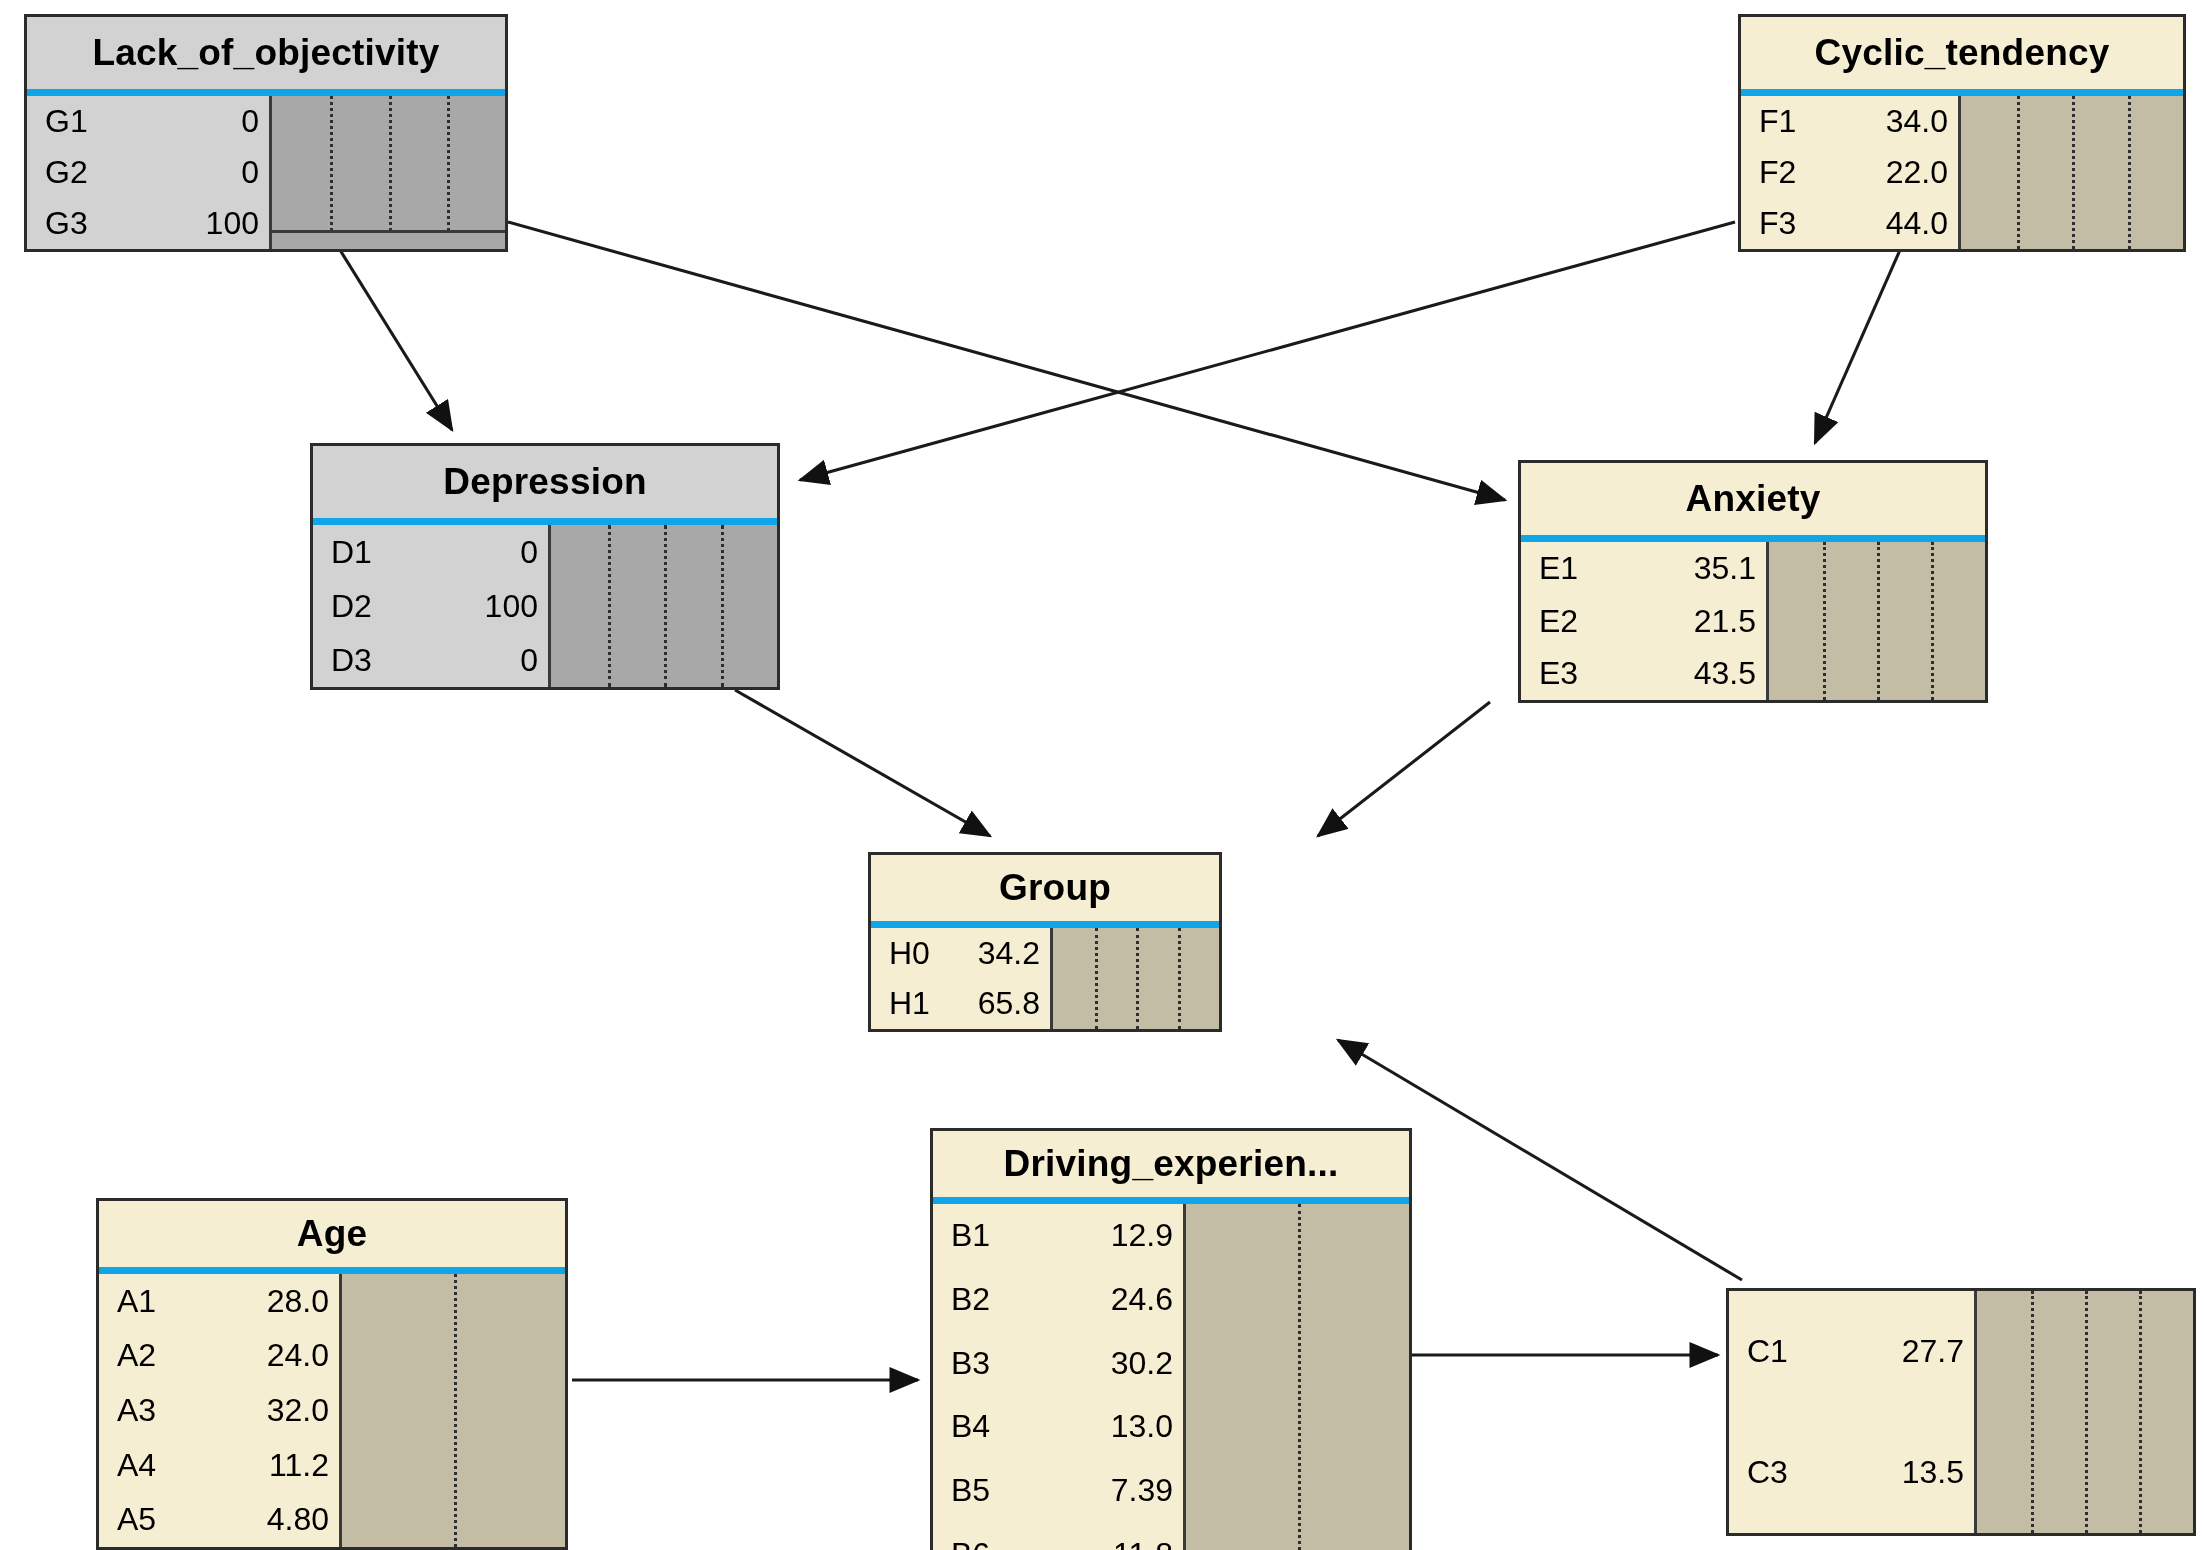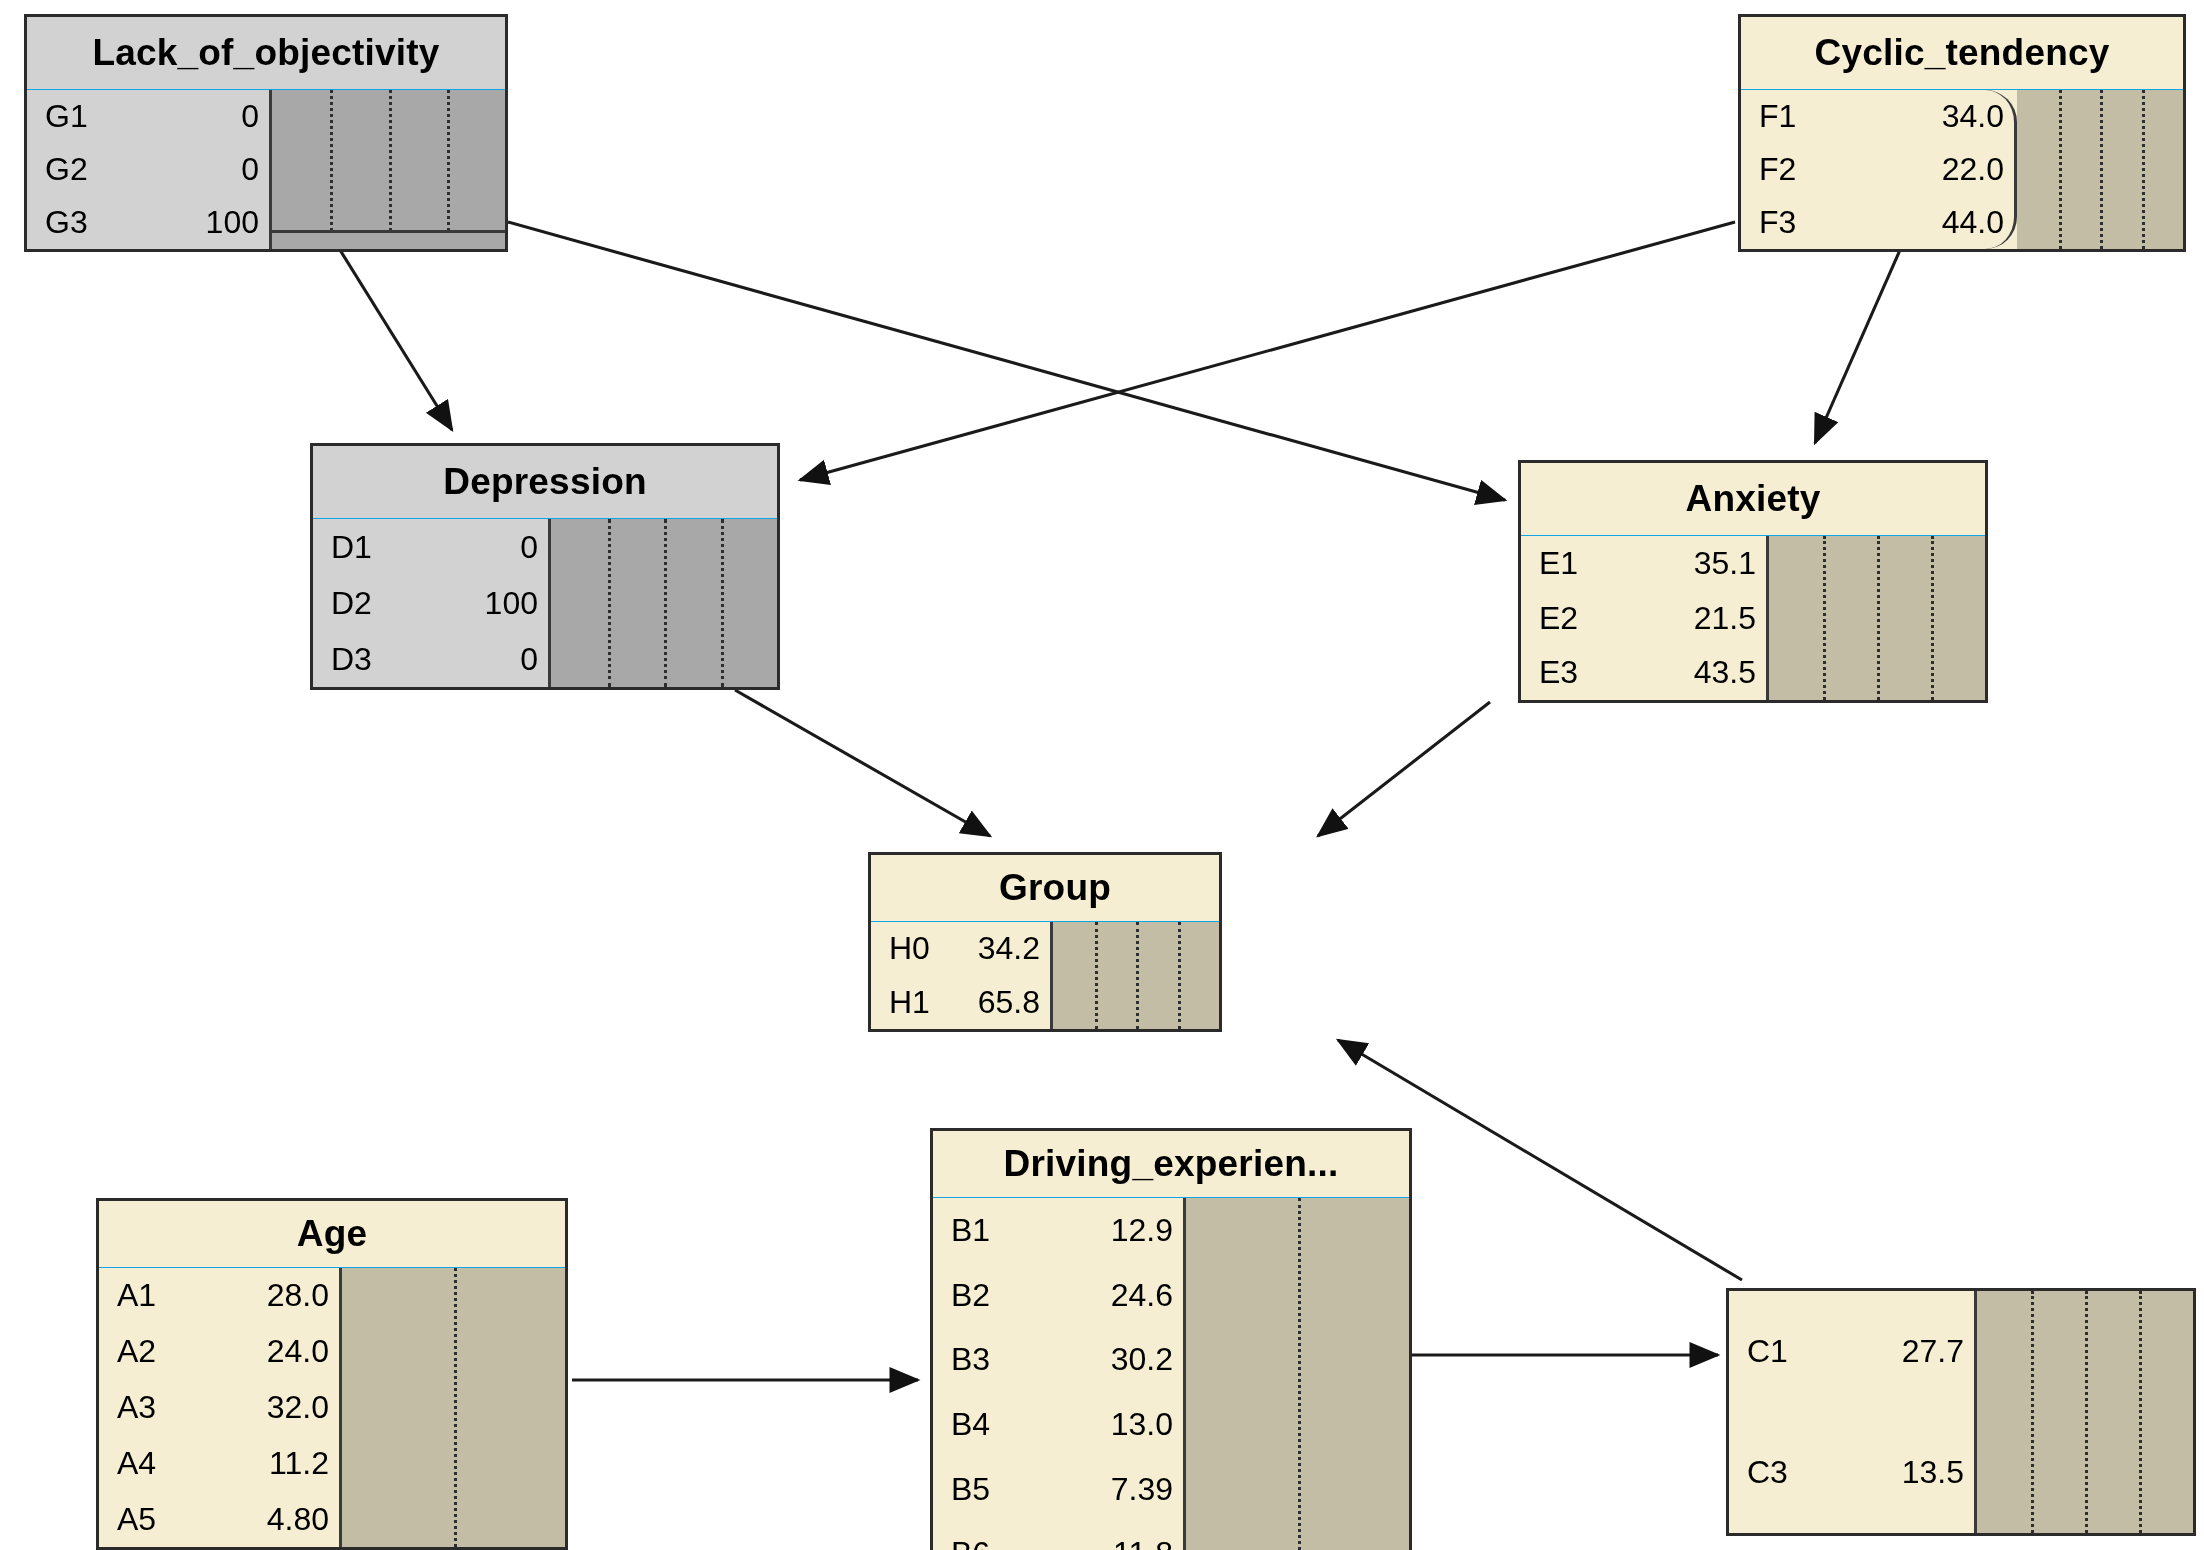--- a/index.html
+++ b/index.html
@@ -38,21 +38,21 @@
     flex: 0 0 auto;
     text-align: center;
     font-weight: bold;
     color: #000000;
     letter-spacing: 0.2px;
     white-space: nowrap;
     overflow: hidden;
     display: flex;
     align-items: center;
     justify-content: center;
-    border-bottom: 1px solid #0ea5e9;
+    border-bottom: 7px solid #0ea5e9;
     background: #f6eed2;
   }
   .node.gray .node-title { background: #d2d2d2; }
 
   .node-body {
     flex: 1 1 auto;
     display: flex;
     min-height: 0;
   }
   .labels {
@@ -169,21 +169,21 @@
             <div class="bar" style="width:100%;"></div>
           </div>
         <div class="ledger"></div>
       </div>
     </div>
   </div>
 
   <div class="node" id="node-cyclic_tendency" style="left:1738px; top:14px; width:448px; height:238px; font-size:32px;">
     <div class="node-title" style="height:72px; font-size:37px;text-align:right;">Cyclic_tendency</div>
     <div class="node-body">
-      <div class="labels" style="width:276px;border-radius:32px;">
+      <div class="labels" style="width:220px;">
         <div class="lrow">
           <span class="lname">F1</span>
           <span class="lval">34.0</span>
         </div>
         <div class="lrow">
           <span class="lname">F2</span>
           <span class="lval">22.0</span>
         </div>
         <div class="lrow">
           <span class="lname">F3</span>

